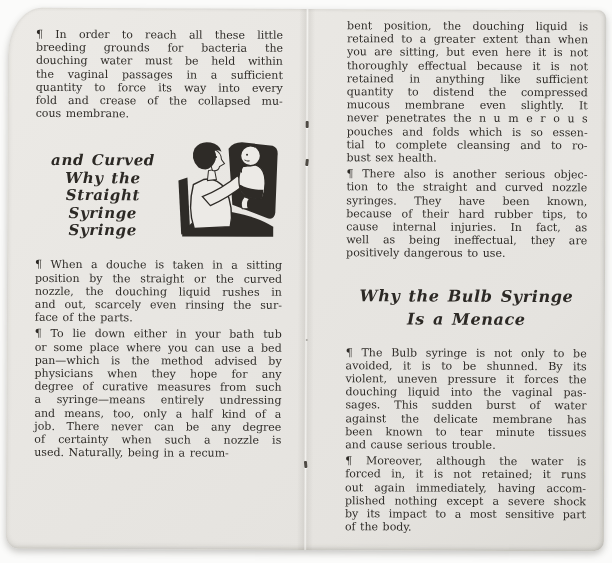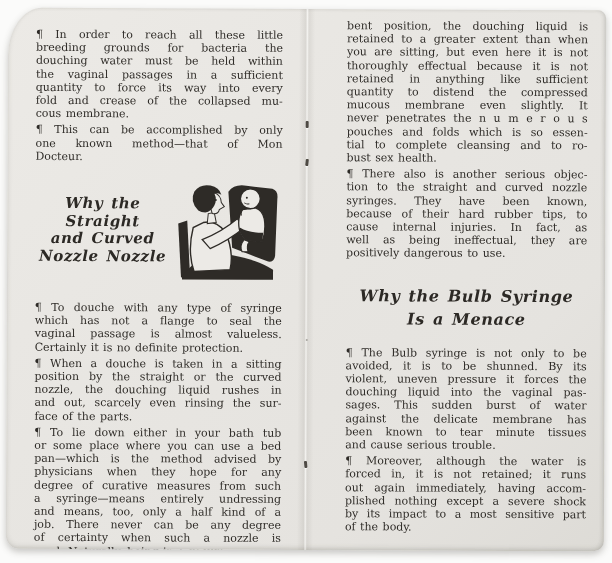--- a/index.html
+++ b/index.html
@@ -66,32 +66,27 @@
       <div class="top-group">
           <div class="para">
             <div class="jline">¶ In order to reach all these little</div>
             <div class="jline">breeding grounds for bacteria the</div>
             <div class="jline">douching water must be held within</div>
             <div class="jline">the vaginal passages in a sufficient</div>
             <div class="jline">quantity to force its way into every</div>
             <div class="jline">fold and crease of the collapsed mu-</div>
             <div class="jline last">cous membrane.</div>
           </div>
-          <div class="para">
-            <div class="jline">¶ This can be accomplished by only</div>
-            <div class="jline">one known method—that of Mon</div>
-            <div class="jline last">Docteur.</div>
-          </div>
         </div>
 
       <div class="fig-row">
         <div class="heading-left">
+            <div class="hline">and Curved</div>
             <div class="hline">Why the Straight</div>
-            <div class="hline">and Curved</div>
-            <div class="hline">Nozzle Nozzle</div>
+            <div class="hline">Syringe Syringe</div>
           </div>
 
         <svg class="illustration" viewBox="0 0 112 98">
 
           <path d="M8,40 L17,37 L20,92 L11,94 Z" fill="#2e2b27"></path>
 
           <path d="M58,8 Q64,0 76,2 L102,5 Q108,7 107,15 L105,72 Q104,80 96,77 L62,64 Z" fill="#2e2b27"></path>
 
           <path d="M12,93 Q32,66 60,71 Q88,76 103,86 L103,96 L12,96 Z" fill="#2e2b27"></path>
 
@@ -118,26 +113,20 @@
           <path d="M75,6 Q79,3 84,6" fill="none" stroke="#2e2b27" stroke-width="1.4"></path>
 
           <circle cx="76.5" cy="14" r="1" fill="#2e2b27"></circle>
           <path d="M74,19 Q76,21 79,20" fill="none" stroke="#2e2b27" stroke-width="1"></path>
 
           <path d="M74,24 Q70,27 71,32" fill="none" stroke="#2e2b27" stroke-width="1.2"></path>
         </svg>
       </div>
 
       <div class="bottom-group">
-          <div class="para">
-            <div class="jline">¶ To douche with any type of syringe</div>
-            <div class="jline">which has not a flange to seal the</div>
-            <div class="jline">vaginal passage is almost valueless.</div>
-            <div class="jline last">Certainly it is no definite protection.</div>
-          </div>
           <div class="para">
             <div class="jline">¶ When a douche is taken in a sitting</div>
             <div class="jline">position by the straight or the curved</div>
             <div class="jline">nozzle, the douching liquid rushes in</div>
             <div class="jline">and out, scarcely even rinsing the sur-</div>
             <div class="jline last">face of the parts.</div>
           </div>
           <div class="para">
             <div class="jline">¶ To lie down either in your bath tub</div>
             <div class="jline">or some place where you can use a bed</div>

